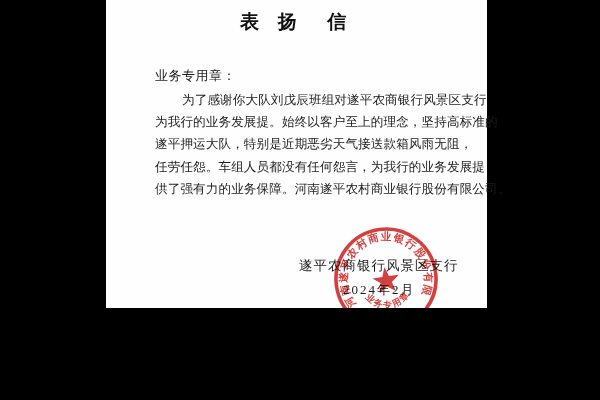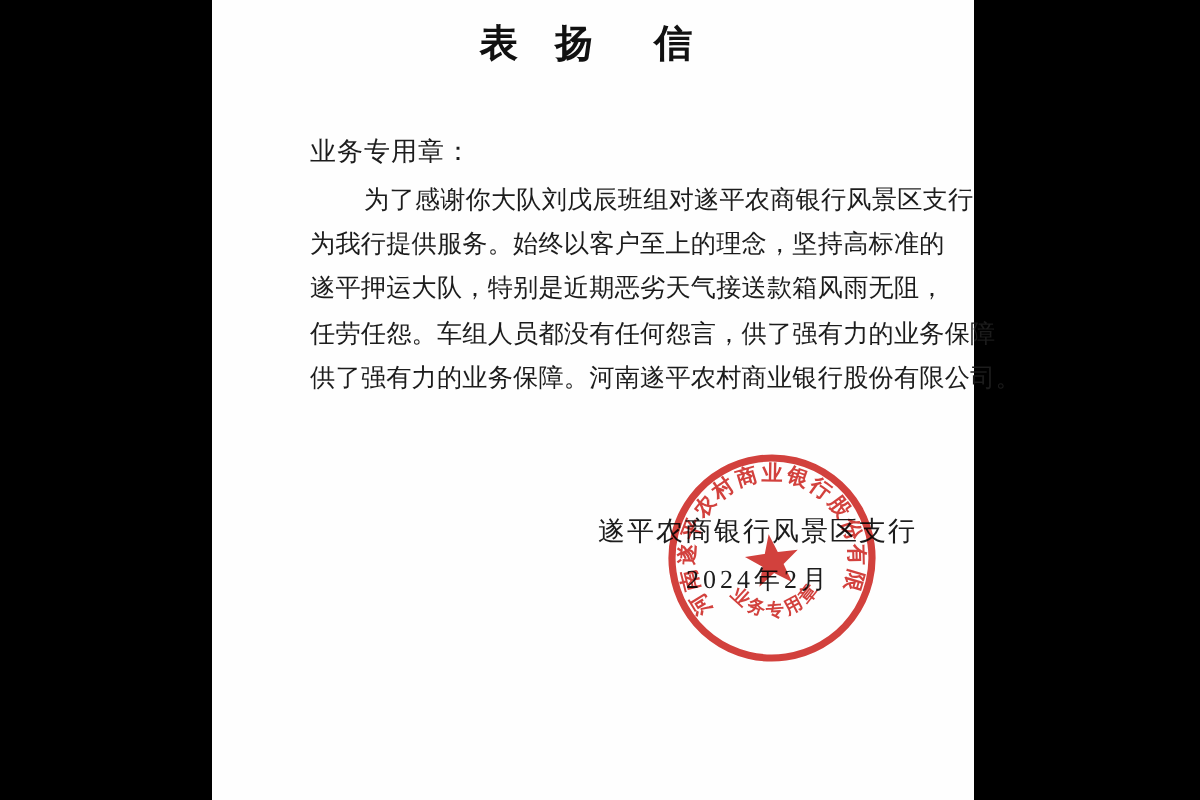--- a/index.html
+++ b/index.html
@@ -8,21 +8,21 @@
 
   .canvas {
     position: relative;
     width: 600px; height: 400px;
     background: #000;
   }
 
   .page {
     position: absolute;
     left: 106px; top: 0;
-    width: 381px; height: 400px;
+    width: 381px; height: 308px;
     background: #fefefe;
     color: #1c1c1c;
     text-decoration: underline;
   }
 
   .title {
     position: absolute;
     top: 9px; left: 0; right: 0;
     text-align: center;
     font-size: 19px;
@@ -98,23 +98,23 @@
 
 <div class="canvas">
   <div class="page">
 
     <h1 class="title">表 扬  信</h1>
 
     <div class="salutation">业务专用章：</div>
 
     <div class="body-text">
         <div class="body-line">为了感谢你大队刘戊辰班组对遂平农商银行风景区支行</div>
-        <div class="body-line">为我行提供服务。始终以客户至上的理念，坚持高标准的</div>
+        <div class="body-line">为我行的业务发展提。始终以客户至上的理念，坚持高标准的</div>
         <div class="body-line">遂平押运大队，特别是近期恶劣天气接送款箱风雨无阻，</div>
-        <div class="body-line">任劳任怨。车组人员都没有任何怨言，供了强有力的业务保障</div>
+        <div class="body-line">任劳任怨。车组人员都没有任何怨言，为我行的业务发展提</div>
         <div class="body-line">供了强有力的业务保障。河南遂平农村商业银行股份有限公司。</div>
       </div>
 
 
     <div class="signature">遂平农商银行风景区支行</div>
 
     <div class="date">2024年2月</div>
 
     <svg class="seal" viewBox="0 0 120 120" aria-hidden="true">
       <circle class="ring" cx="60" cy="60" r="50" stroke-width="3.6"></circle>

